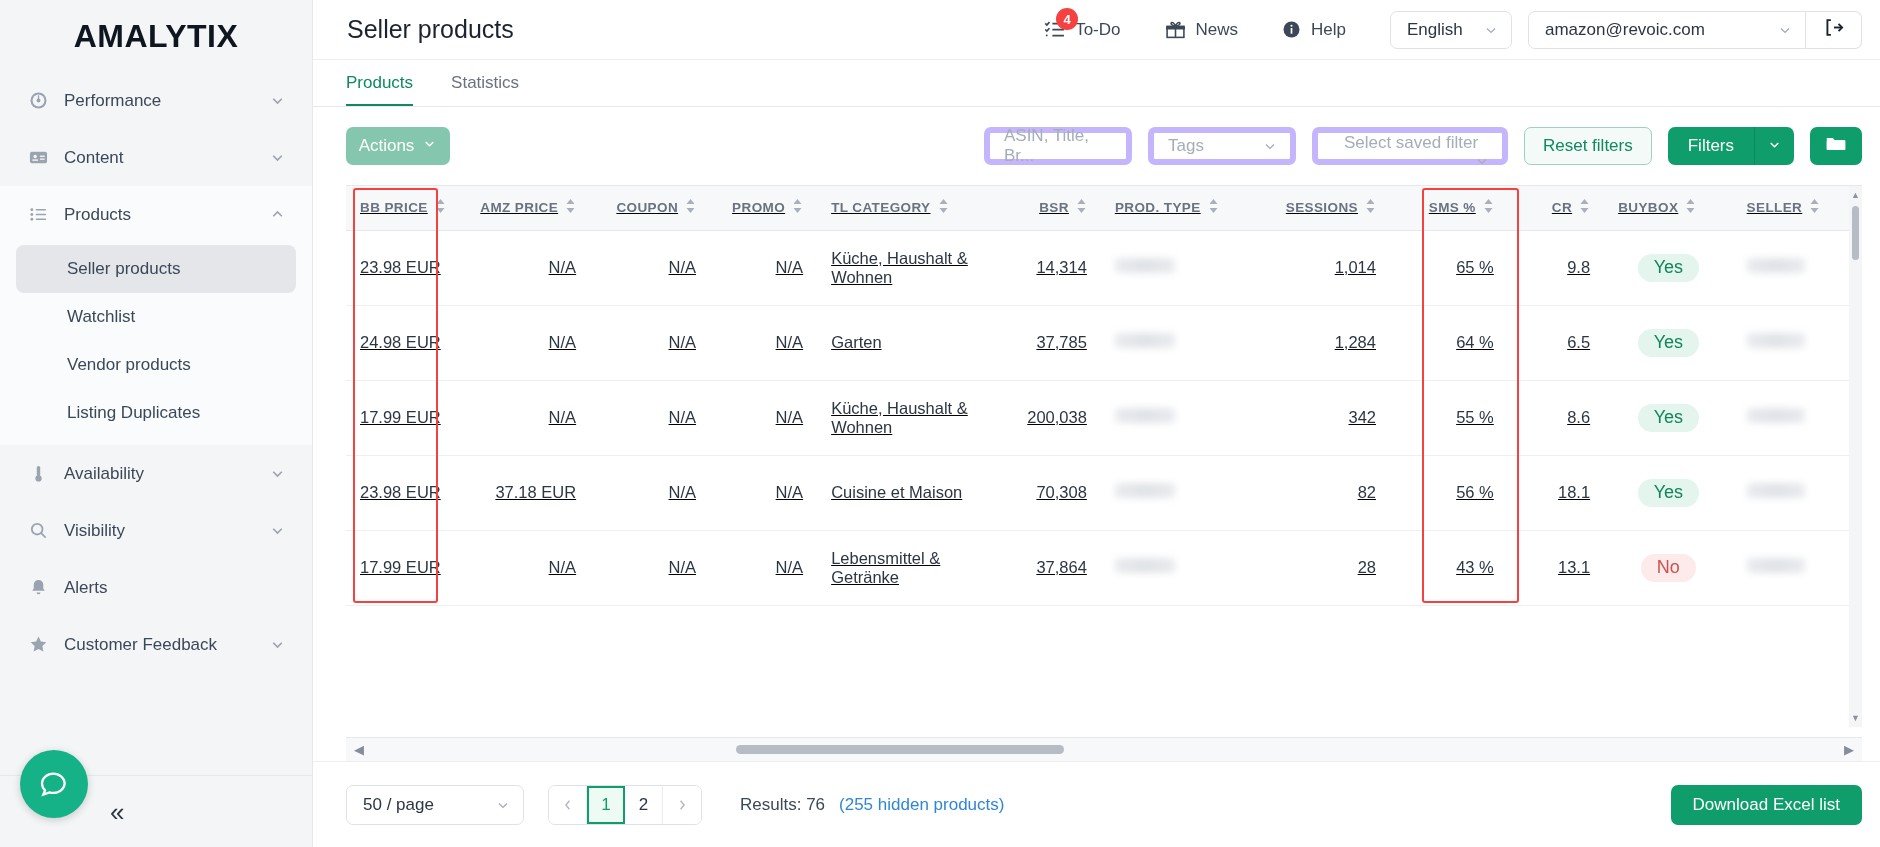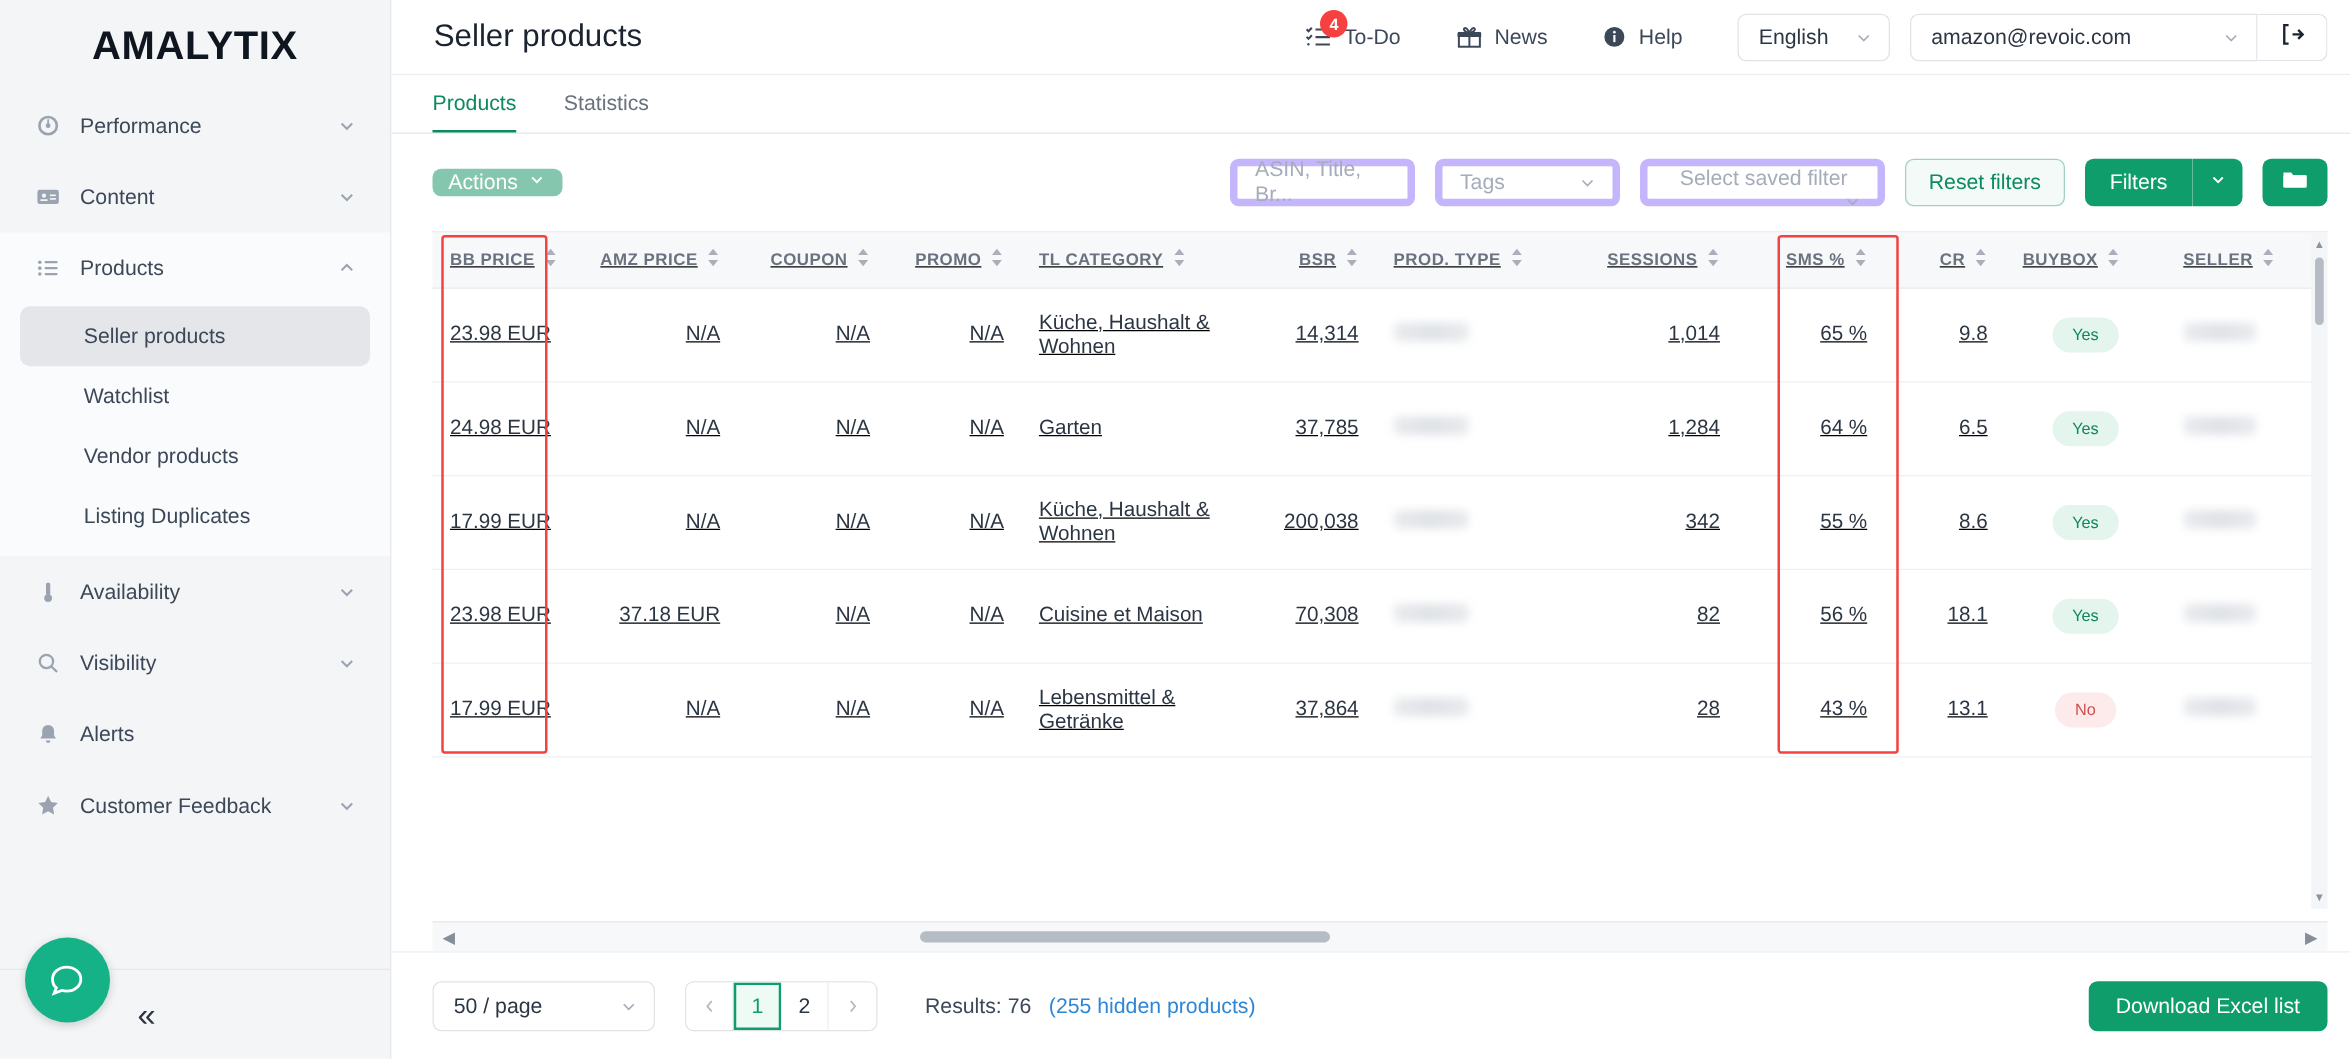--- a/index.html
+++ b/index.html
@@ -96,21 +96,21 @@
   .tab {
     font-size: 17px; color: #69727e; padding-bottom: 11px; cursor: pointer;
     border-bottom: 2px solid transparent;
   }
   .tab.active { color: #0d8a5f; border-bottom-color: #0d8a5f; }
 
   .toolbar {
     display: flex; align-items: center; padding: 20px 18px 20px 33px; gap: 0;
   }
   .btn {
-    height: 22px; border-radius: 7px; display: flex; align-items: center;
+    height: 38px; border-radius: 7px; display: flex; align-items: center;
     justify-content: center; font-size: 17px; cursor: pointer; padding: 0 18px; gap: 8px;
   }
   .btn-actions { background: #84c7ae; color: #fff; width: 104px; }
   .toolbar-spacer { flex: 1 1 auto; }
   .tb-input {
     height: 38px; border: 6px solid #c4b5fd; border-radius: 7px; background: #fff;
     display: flex; align-items: center; padding: 0 12px 0 14px;
     font-size: 17px; color: #a5adb9; margin-left: 16px;
   }
   .tb-search { width: 148px; }
@@ -151,21 +151,21 @@
   .th-inner.left { justify-content: flex-start; }
   tbody td {
     height: 75px; font-size: 16.5px; color: #2c3643;
     border-bottom: 1px solid #edeff2; padding: 0 14px; vertical-align: middle;
   }
   .ta-r { text-align: right; }
   .ta-c { text-align: center; }
   .ta-l { text-align: left; }
   .pill {
     display: inline-flex; align-items: center; justify-content: center;
-    height: 28px; padding: 0 16px; border-radius: 14px; font-size: 13px;
+    height: 28px; padding: 0 16px; border-radius: 14px; font-size: 18px;
   }
   .pill-yes { background: #e3f5ec; color: #11855c; }
   .pill-no { background: #fdeaea; color: #d0504e; }
   .blurred {
     display: inline-block; border-radius: 4px;
     background: linear-gradient(90deg,#e9ebee,#dfe2e6,#e9ebee);
     filter: blur(3.5px); height: 15px;
   }
 
   

